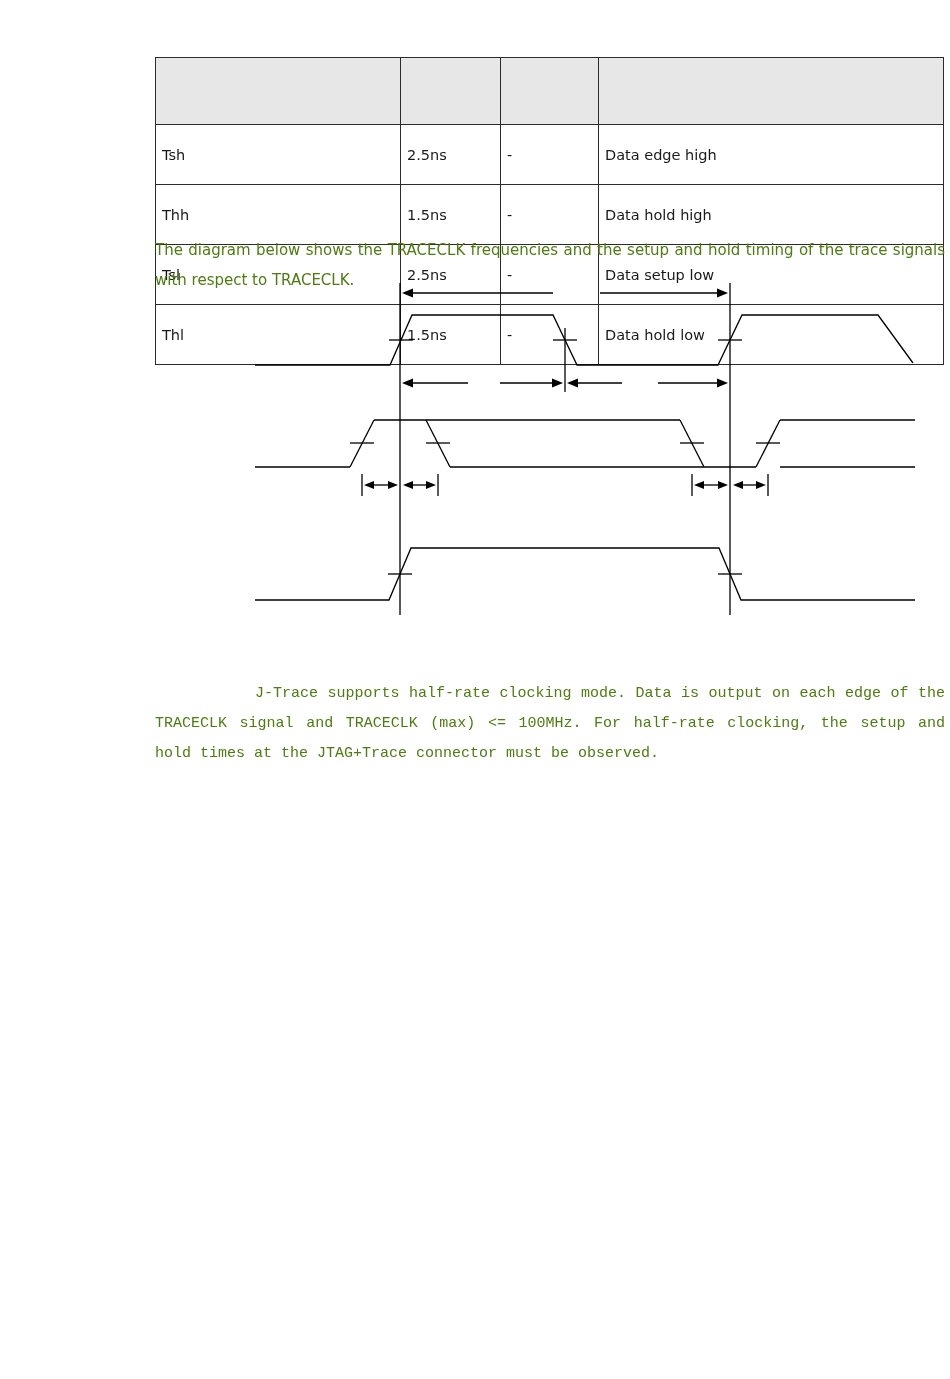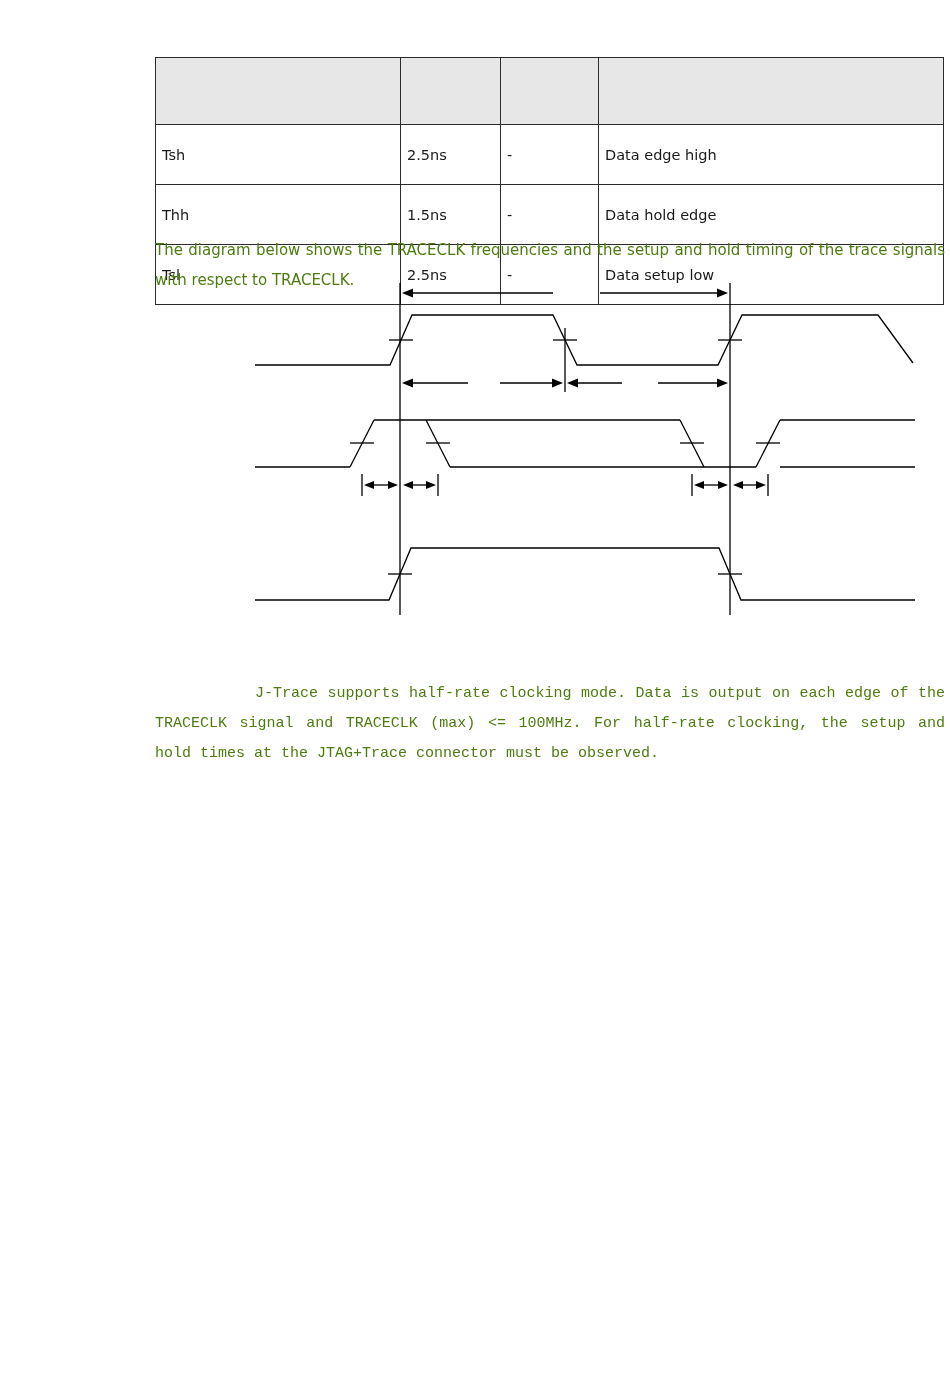--- a/index.html
+++ b/index.html
@@ -94,27 +94,33 @@
       <tr>
         <td>Tsh</td>
         <td>2.5ns</td>
         <td>-</td>
         <td>Data edge high</td>
       </tr>
       <tr>
         <td>Thh</td>
         <td>1.5ns</td>
         <td>-</td>
-        <td>Data hold edge</td>
+        <td>Data hold high</td>
       </tr>
       <tr>
         <td>Tsl</td>
         <td>2.5ns</td>
         <td>-</td>
         <td>Data setup low</td>
+      </tr>
+      <tr>
+        <td>Thl</td>
+        <td>1.5ns</td>
+        <td>-</td>
+        <td>Data hold low</td>
       </tr>
     </tbody>
   </table>
 </div>
 
 <p class="abs para para-intro">The diagram below shows the TRACECLK frequencies and the setup and hold timing of the trace signals with respect to TRACECLK.</p>
 
 <div class="abs diagram">
   <svg width="950" height="345" viewBox="0 0 950 345">
     <g stroke="#000000" stroke-width="1.3" fill="none">

